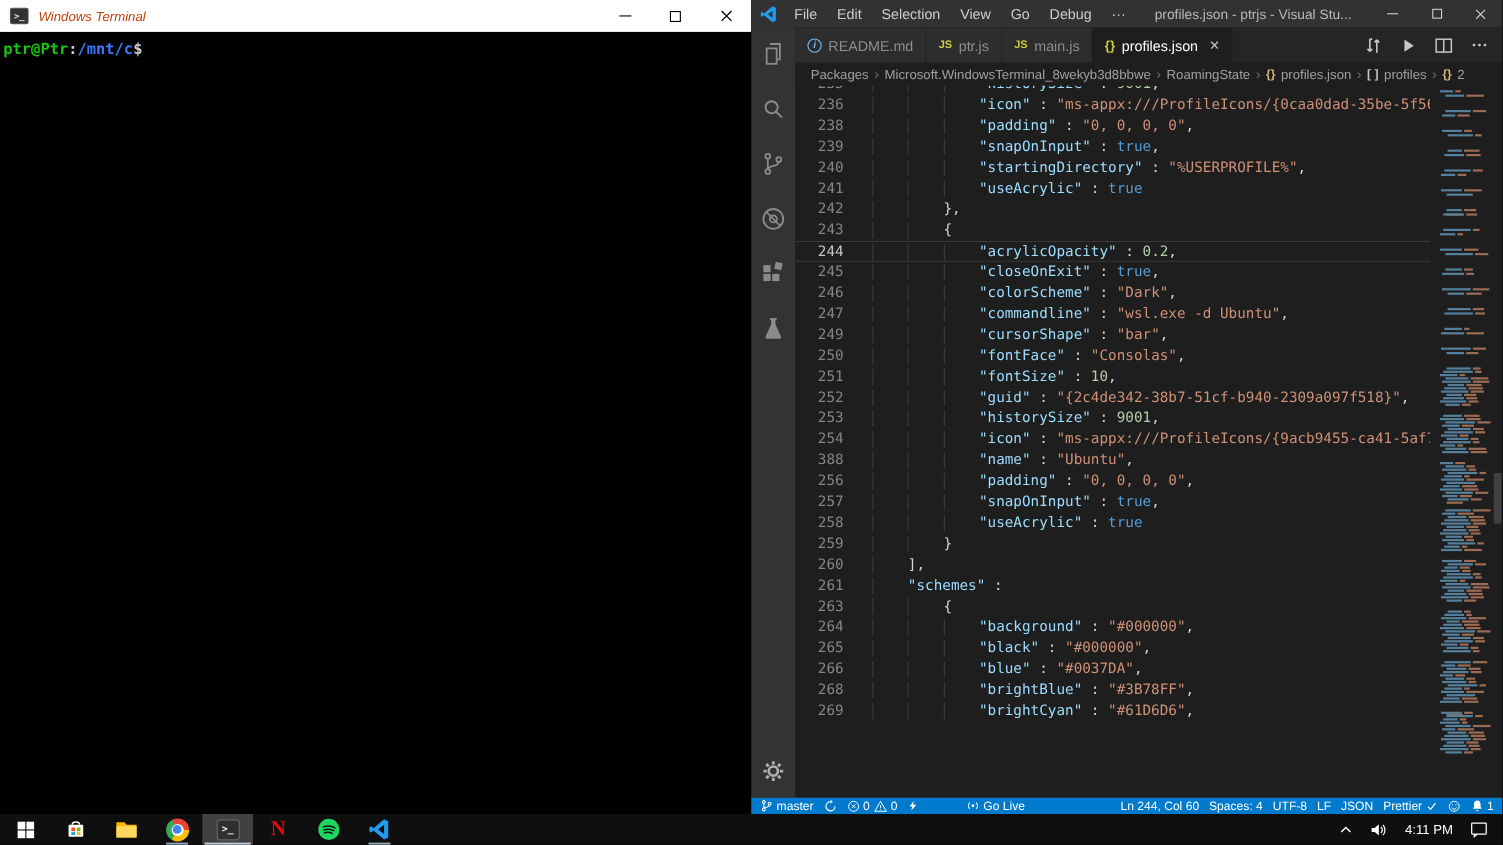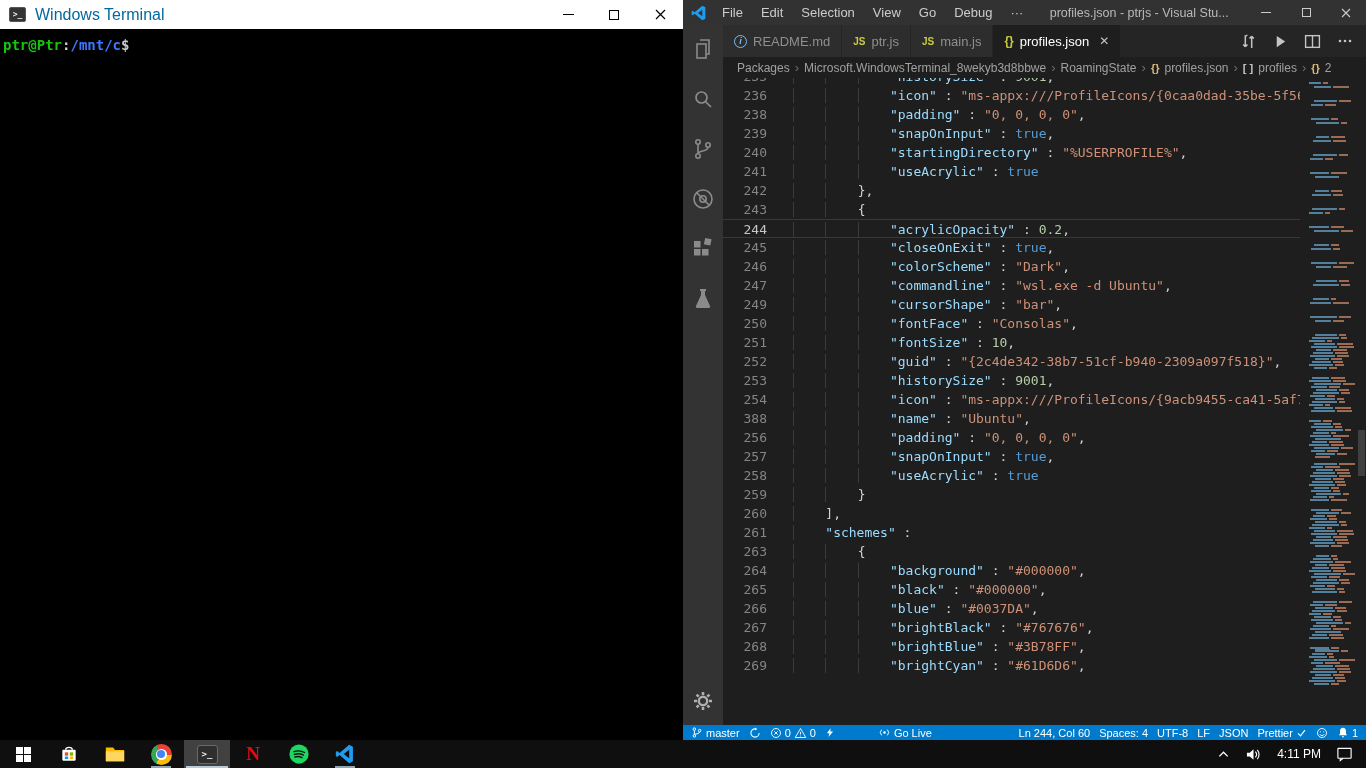--- a/index.html
+++ b/index.html
@@ -4,21 +4,21 @@
 <style>
   * { margin:0; padding:0; box-sizing:border-box; }
   html,body { width:1366px; height:768px; overflow:hidden; background:#000; }
   #screen { position:relative; width:1366px; height:768px; font-family:"Liberation Sans",sans-serif; }
 
   
   #terminal-window { position:absolute; left:0; top:0; width:683px; height:740px; background:#000; }
   .tw-titlebar { height:29px; background:#ffffff; display:flex; align-items:center; }
   .tw-appicon { width:17px; height:15px; margin-left:9px; background:#333; border:1px solid #555; border-radius:2px;
     color:#eee; font-family:"DejaVu Sans Mono",monospace; font-size:8px; font-weight:bold; display:flex; align-items:center; justify-content:center; }
-  .tw-title { margin-left:9px; font-size:16px; color:#0369a1; }
+  .tw-title { margin-left:9px; font-size:12px; color:#c2410c;font-style:italic; }
   .tw-controls { margin-left:auto; display:flex; height:100%; }
   .tw-btn { width:46px; height:100%; display:flex; align-items:center; justify-content:center; }
   .tw-body { padding:8px 3px; font-family:"DejaVu Sans Mono",monospace; font-size:14px; font-weight:bold; white-space:pre; }
   .p-user { color:#16C60C; } .p-path { color:#3B78FF; } .p-plain { color:#cccccc; }
 
   
   #vscode-window { position:absolute; left:683px; top:0; width:683px; height:740px; background:#1e1e1e; display:flex; flex-direction:column; }
   .vs-titlebar { height:25px; flex:none; background:#323233; display:flex; align-items:center; color:#cccccc; font-size:13px; }
   .vs-logo { width:16px; height:16px; margin:0 6px 0 8px; flex:none; }
   .vs-menus { display:flex; }
@@ -262,21 +262,20 @@
               <div class="cl"><span class="ln">256</span><span class="lc"><span class="ind">    </span><span class="ind">    </span><span class="ind">    </span><span class="tk-k">"padding"</span><span class="tk-p"> : </span><span class="tk-s">"0, 0, 0, 0"</span><span class="tk-p">,</span></span></div>
               <div class="cl"><span class="ln">257</span><span class="lc"><span class="ind">    </span><span class="ind">    </span><span class="ind">    </span><span class="tk-k">"snapOnInput"</span><span class="tk-p"> : </span><span class="tk-b">true</span><span class="tk-p">,</span></span></div>
               <div class="cl"><span class="ln">258</span><span class="lc"><span class="ind">    </span><span class="ind">    </span><span class="ind">    </span><span class="tk-k">"useAcrylic"</span><span class="tk-p"> : </span><span class="tk-b">true</span></span></div>
               <div class="cl"><span class="ln">259</span><span class="lc"><span class="ind">    </span><span class="ind">    </span><span class="tk-p">}</span></span></div>
               <div class="cl"><span class="ln">260</span><span class="lc"><span class="ind">    </span><span class="tk-p">],</span></span></div>
               <div class="cl"><span class="ln">261</span><span class="lc"><span class="ind">    </span><span class="tk-k">"schemes"</span><span class="tk-p"> : </span></span></div>
               <div class="cl"><span class="ln">263</span><span class="lc"><span class="ind">    </span><span class="ind">    </span><span class="tk-p">{</span></span></div>
               <div class="cl"><span class="ln">264</span><span class="lc"><span class="ind">    </span><span class="ind">    </span><span class="ind">    </span><span class="tk-k">"background"</span><span class="tk-p"> : </span><span class="tk-s">"#000000"</span><span class="tk-p">,</span></span></div>
               <div class="cl"><span class="ln">265</span><span class="lc"><span class="ind">    </span><span class="ind">    </span><span class="ind">    </span><span class="tk-k">"black"</span><span class="tk-p"> : </span><span class="tk-s">"#000000"</span><span class="tk-p">,</span></span></div>
               <div class="cl"><span class="ln">266</span><span class="lc"><span class="ind">    </span><span class="ind">    </span><span class="ind">    </span><span class="tk-k">"blue"</span><span class="tk-p"> : </span><span class="tk-s">"#0037DA"</span><span class="tk-p">,</span></span></div>
-              <div class="cl"><span class="ln">267</span><span class="lc"><span class="ind">    </span><span class="ind">    </span><span class="ind">    </span><span class="tk-k">"brightBlack"</span><span class="tk-p"> : </span><span class="tk-s">"#767676"</span><span class="tk-p">,</span></span></div>
               <div class="cl"><span class="ln">268</span><span class="lc"><span class="ind">    </span><span class="ind">    </span><span class="ind">    </span><span class="tk-k">"brightBlue"</span><span class="tk-p"> : </span><span class="tk-s">"#3B78FF"</span><span class="tk-p">,</span></span></div>
               <div class="cl"><span class="ln">269</span><span class="lc"><span class="ind">    </span><span class="ind">    </span><span class="ind">    </span><span class="tk-k">"brightCyan"</span><span class="tk-p"> : </span><span class="tk-s">"#61D6D6"</span><span class="tk-p">,</span></span></div>
             </div>
           <div class="minimap" id="minimap">
               <div class="mm-block" style="margin-bottom: 12px;">
                 <div class="mm-row" style="margin-bottom: 2px; padding-left: 2px;"><span class="mm-b" style="width: 12px;"></span><span class="mm-o" style="width: 5px;"></span></div>
                 <div class="mm-row" style="margin-bottom: 2px; padding-left: 7px;"><span class="mm-b" style="width: 17px;"></span><span class="mm-o" style="width: 16px;"></span></div>
               </div>
               <div class="mm-block" style="margin-bottom: 12px;">
                 <div class="mm-row" style="margin-bottom: 2px; padding-left: 7px;"><span class="mm-b" style="width: 23px;"></span><span class="mm-o" style="width: 12px;"></span></div>

